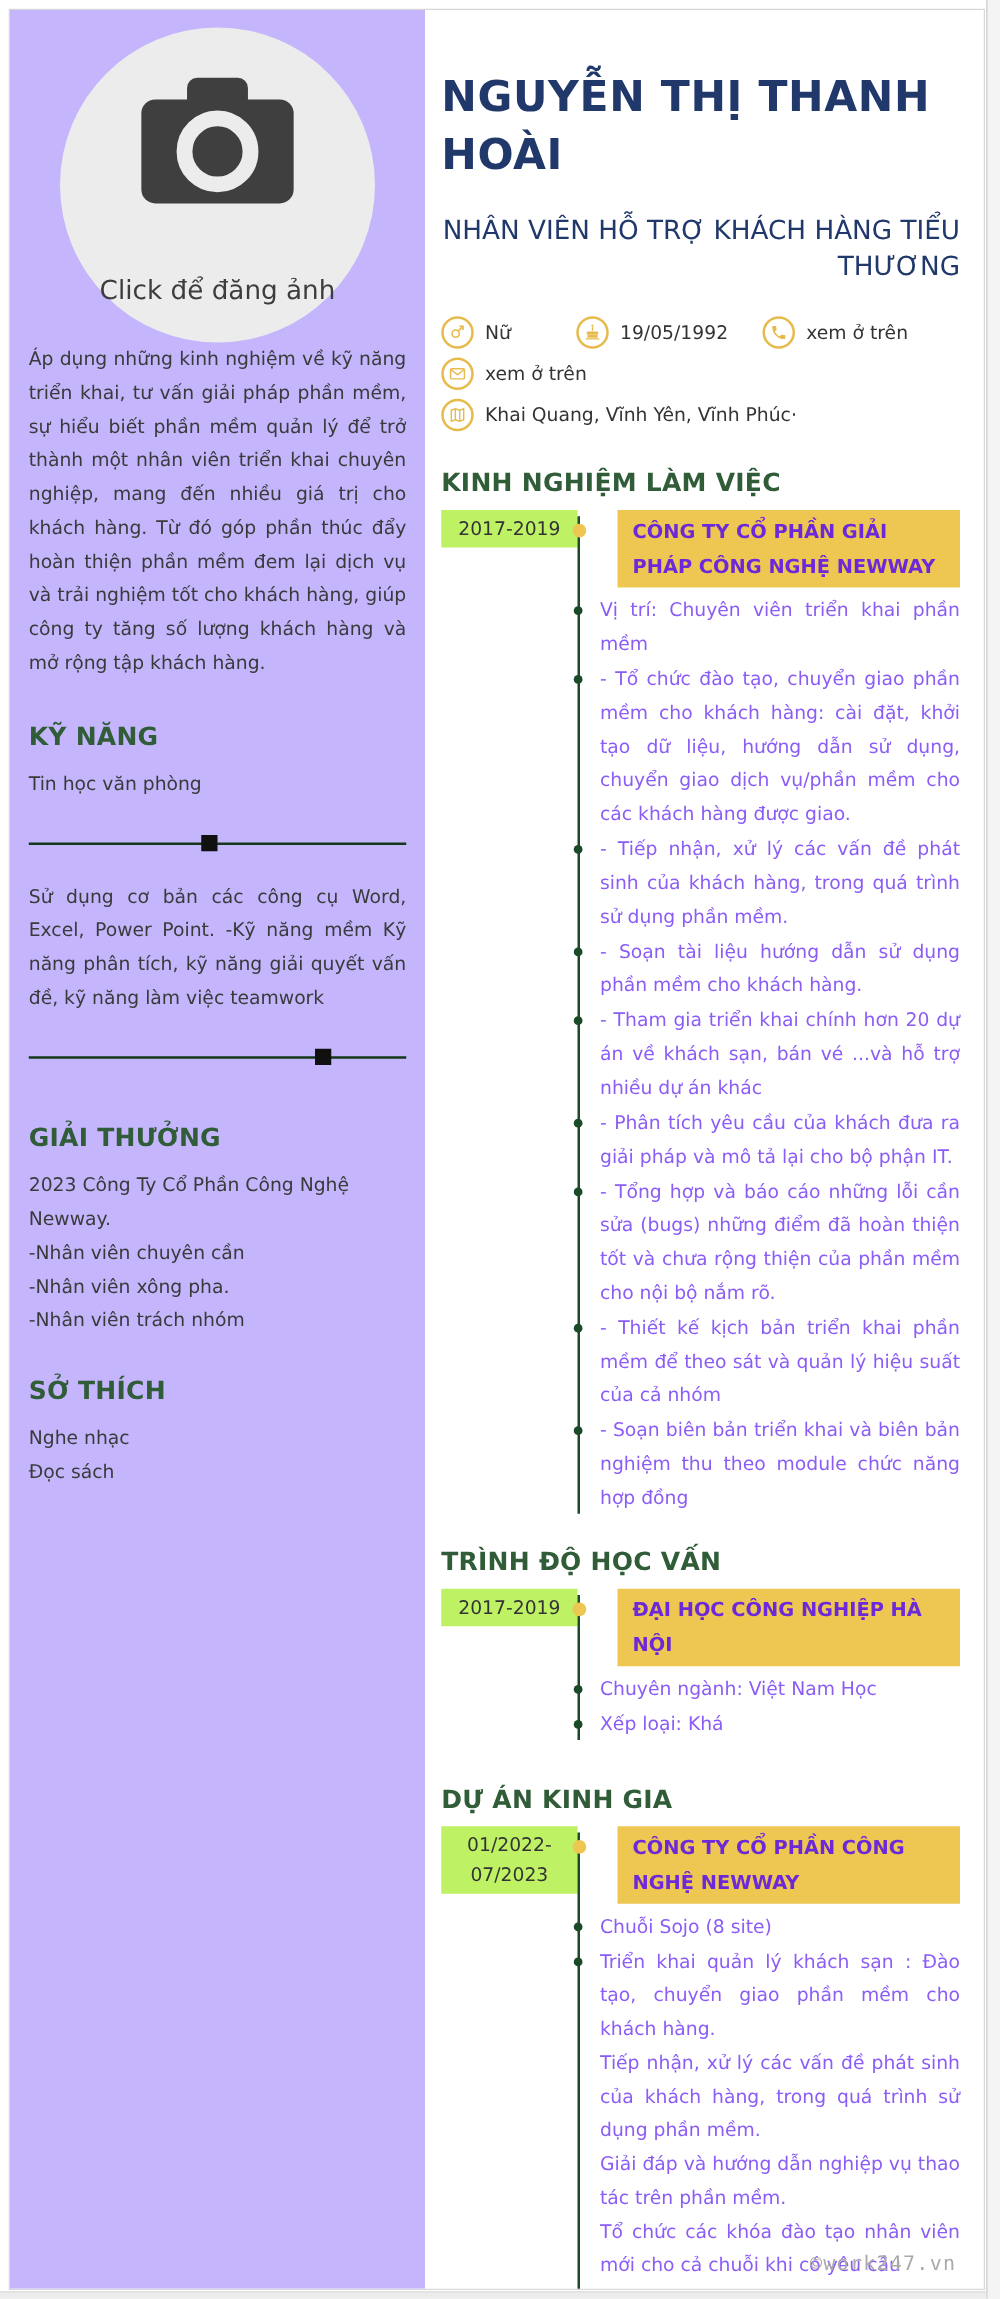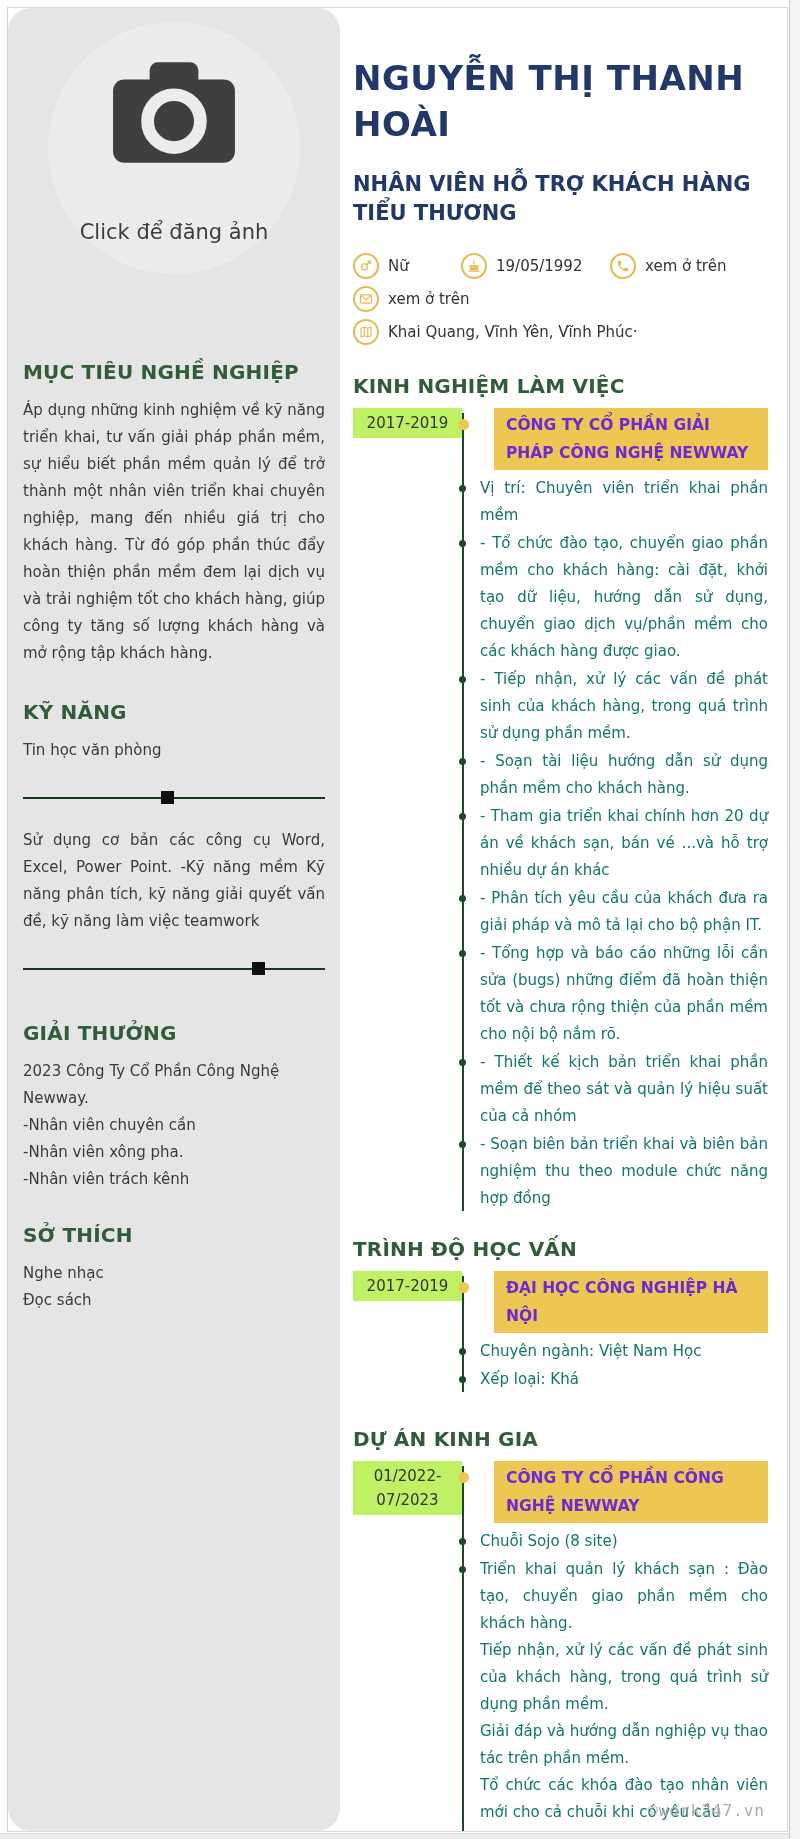--- a/index.html
+++ b/index.html
@@ -17,21 +17,21 @@
   .scroll-gutter {
     position:absolute; right:0; top:0; width:11px; height:1839px;
     background:#f4f4f4; border-left:1px solid #cbcbcb;
   }
   .bottom-strip {
     position:absolute; left:0; bottom:0; width:789px; height:6px;
     background:#ececec; border-top:1px solid #dcdcdc;
   }
   
   .sidebar {
-    width:332px; flex:none; background:#e5e5e5; padding:12px 15px 20px 15px;border-radius:23px;
+    width:332px; flex:none; background:#c4b5fd; padding:12px 15px 20px 15px;
   }
   .photo-circle {
     width:252px; height:252px; border-radius:50%; background:#ececec;
     margin:2px auto 0; position:relative; cursor:pointer;
   }
   .photo-circle svg { position:absolute; left:50%; top:34px; transform:translateX(-50%); }
   .photo-caption {
     position:absolute; left:0; right:0; bottom:30px; text-align:center;
     font-size:21px; color:#3d3d3d;
   }
@@ -49,22 +49,23 @@
   .slider .track { position:absolute; left:0; right:0; top:6px; height:2px; background:#15381d; }
   .slider .thumb { position:absolute; top:0; width:13px; height:13px; background:#101010; margin-left:-7px; }
   .side-line { font-size:15px; line-height:27px; color:#3a3a3a; }
   
   .main { flex:1; padding:47px 19px 0 13px; position:relative; }
   .cv-name {
     font-size:34px; line-height:46px; font-weight:bold; color:#21386b;
     margin:0; letter-spacing:.5px;
   }
   .cv-title {
-    font-size:21px; line-height:29px; font-weight:bold; color:#21386b;
+    font-size:21px; line-height:29px; font-weight:normal; color:#21386b;
     margin:23px 0 0;
+    text-align:right;
   }
   .contact { margin-top:25px; }
   .contact-row { display:flex; margin-bottom:7px; align-items:center; }
   .contact-cell { display:flex; align-items:center; font-size:15px; color:#333; }
   .w1 { width:108px; } .w2 { width:149px; }
   .cicon {
     width:26px; height:26px; border:2px solid #e7ba4c; border-radius:50%;
     display:flex; align-items:center; justify-content:center; flex:none;
     margin-right:9px; background:#fff;
   }
@@ -86,21 +87,21 @@
   .dot-yellow {
     position:absolute; left:-4px; top:11px; width:11px; height:11px;
     border-radius:50%; background:#edc751;
   }
   .entry-title {
     margin-left:14px; background:#edc751; color:#6d28d9; font-weight:bold;
     font-size:15.5px; line-height:28px; padding:3px 10px 3px 12px;
   }
   .entry-items { list-style:none; margin:5px 0 0; padding:0; }
   .entry-items li {
-    position:relative; font-size:15px; line-height:27px; color:#0f766e;
+    position:relative; font-size:15px; line-height:27px; color:#8b5cf6;
     text-align:justify; white-space:pre-line; margin-bottom:1px;
   }
   .entry-items li::before {
     content:""; position:absolute; left:-21px; top:10px; width:7px; height:7px;
     border-radius:50%; background:#1b4a28;
   }
   .watermark {
     position:absolute; right:22px; bottom:11px;
     font-family:"DejaVu Sans Mono","Liberation Mono",monospace;
     font-size:16px; color:#aaaaaa; letter-spacing:1px;
@@ -115,40 +116,39 @@
 
     <div class="photo-circle">
       <svg width="132" height="112" viewBox="0 0 26 22">
         <rect x="8.2" y="1.2" width="9.6" height="6" rx="1.6" fill="#3f3f3f"></rect>
         <rect x="1" y="4.6" width="24" height="16.4" rx="2.2" fill="#3f3f3f"></rect>
         <circle cx="13" cy="12.8" r="5.2" fill="none" stroke="#ececec" stroke-width="2.5"></circle>
       </svg>
       <div class="photo-caption">Click để đăng ảnh</div>
     </div>
 
-    <h2 class="side-h mt-objective">MỤC TIÊU NGHỀ NGHIỆP</h2>
     <div class="side-text">Áp dụng những kinh nghiệm về kỹ năng triển khai, tư vấn giải pháp phần mềm, sự hiểu biết phần mềm quản lý để trở thành một nhân viên triển khai chuyên nghiệp, mang đến nhiều giá trị cho khách hàng. Từ đó góp phần thúc đẩy hoàn thiện phần mềm đem lại dịch vụ và trải nghiệm tốt cho khách hàng, giúp công ty tăng số lượng khách hàng và mở rộng tập khách hàng.</div>
 
     <h2 class="side-h mt-skills">KỸ NĂNG</h2>
     <div class="skill-name">Tin học văn phòng</div>
     <div class="slider">
       <div class="track"></div>
       <div class="thumb" style="left: 48%;"></div>
     </div>
     <div class="side-text">Sử dụng cơ bản các công cụ Word, Excel, Power Point. -Kỹ năng mềm Kỹ năng phân tích, kỹ năng giải quyết vấn đề, kỹ năng làm việc teamwork</div>
     <div class="slider">
       <div class="track"></div>
       <div class="thumb" style="left: 78%;"></div>
     </div>
 
     <h2 class="side-h mt-awards">GIẢI THƯỞNG</h2>
     <div class="side-line">2023 Công Ty Cổ Phần Công Nghệ Newway.</div>
     <div class="side-line">-Nhân viên chuyên cần</div>
     <div class="side-line">-Nhân viên xông pha.</div>
-    <div class="side-line">-Nhân viên trách kênh</div>
+    <div class="side-line">-Nhân viên trách nhóm</div>
 
     <h2 class="side-h mt-hobbies">SỞ THÍCH</h2>
     <div class="side-line">Nghe nhạc</div>
     <div class="side-line">Đọc sách</div>
   </div>
 
   <div class="main">
 
     <h1 class="cv-name">NGUYỄN THỊ THANH HOÀI</h1>
     <h3 class="cv-title">NHÂN VIÊN HỖ TRỢ KHÁCH HÀNG TIỂU THƯƠNG</h3>

